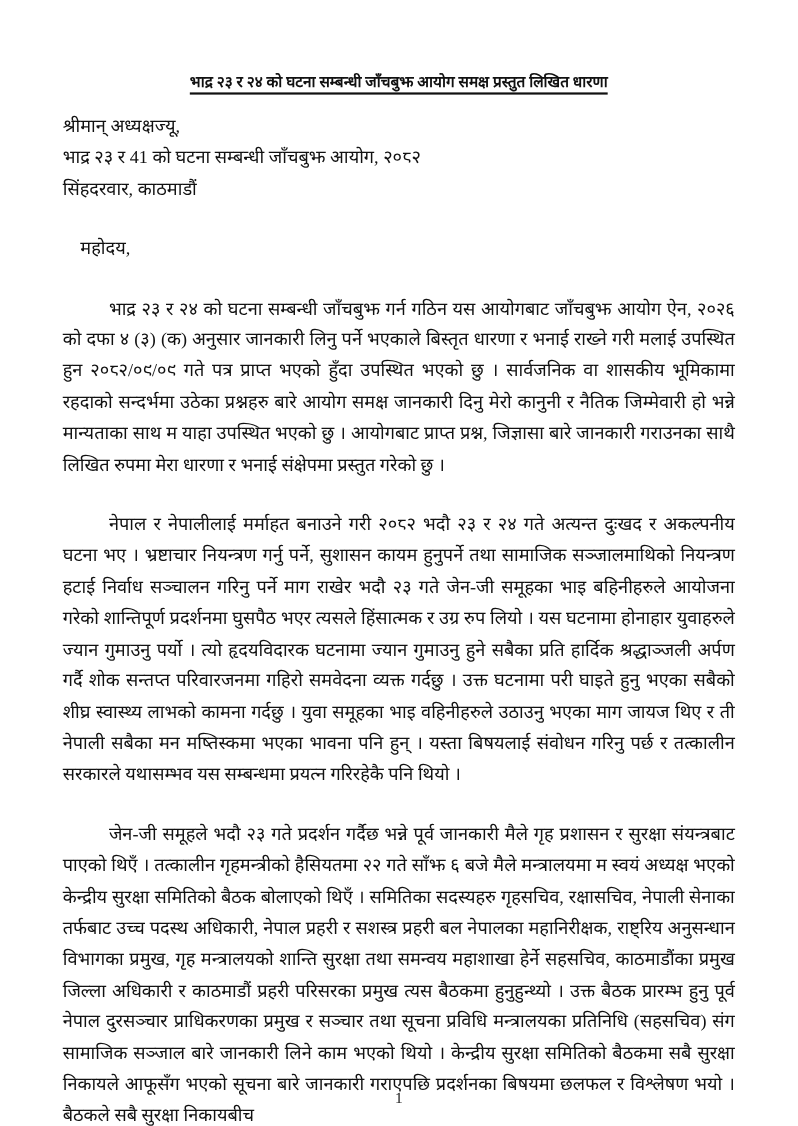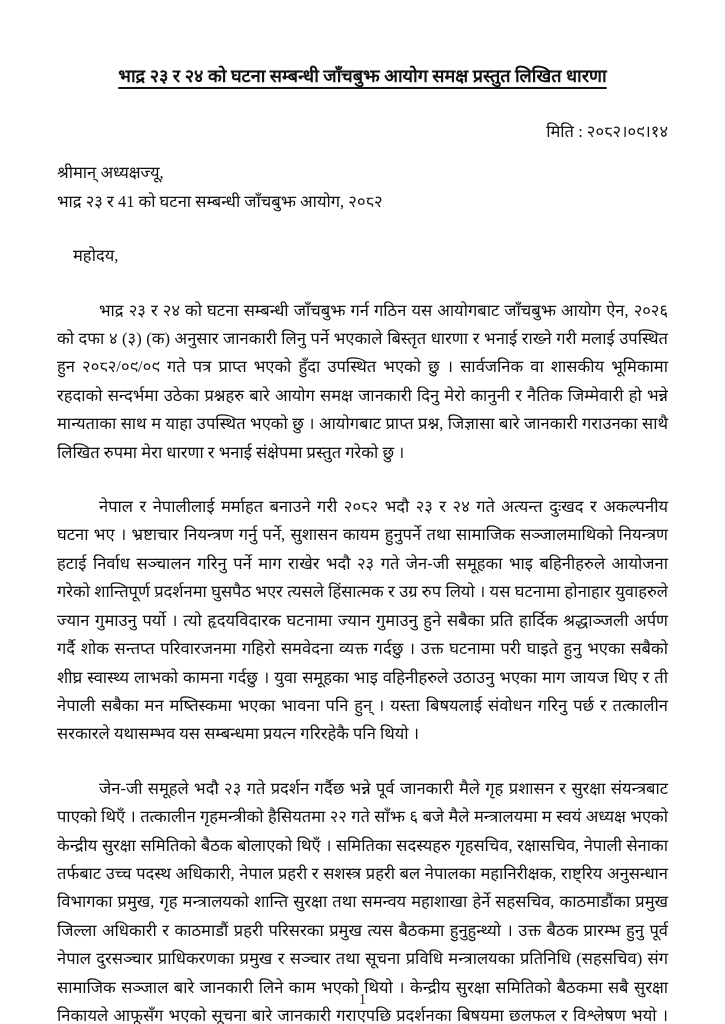--- a/index.html
+++ b/index.html
@@ -16,21 +16,21 @@
     color: #111111;
     box-sizing: border-box;
     padding: 64px 57px 0 57px;
     font-family: "Liberation Serif", "DejaVu Serif", serif;
     font-size: 16.5px;
     line-height: 28.4px;
     overflow: hidden;
   }
   .doc-title {
     margin: 0;
-    font-size: 18px;
+    font-size: 14px;
     font-weight: 700;
     text-align: center;
     line-height: 24px;
   }
   .doc-title .underline {
     text-decoration: underline;
     text-underline-offset: 5px;
     text-decoration-thickness: 1.5px;
   }
   .date-line {
@@ -60,25 +60,25 @@
     color: #222222;
   }
 </style>
 </head>
 <body>
 
 <div class="page">
 
   <h1 class="doc-title"><span class="underline">भाद्र २३ र २४ को घटना सम्बन्धी जाँचबुझ आयोग समक्ष प्रस्तुत लिखित धारणा</span></h1>
 
-  <div class="date-line">मिति : २०८२।०९।१४</div>
 
   <div class="recipient-block">
     <div>श्रीमान् अध्यक्षज्यू,</div>
     <div>भाद्र २३ र 41 को घटना सम्बन्धी जाँचबुझ आयोग, २०८२</div>
+    <div>सिंहदरवार, काठमाडौं</div>
   </div>
 
   <div class="salutation">महोदय,</div>
 
   <p class="body-para">भाद्र २३ र २४ को घटना सम्बन्धी जाँचबुझ गर्न गठिन यस आयोगबाट जाँचबुझ आयोग ऐन, २०२६ को दफा ४ (३) (क) अनुसार जानकारी लिनु पर्ने भएकाले बिस्तृत धारणा र भनाई राख्ने गरी मलाई उपस्थित हुन २०८२/०९/०९ गते पत्र प्राप्त भएको हुँदा उपस्थित भएको छु । सार्वजनिक वा शासकीय भूमिकामा रहदाको सन्दर्भमा उठेका प्रश्नहरु बारे आयोग समक्ष जानकारी  दिनु मेरो कानुनी र नैतिक जिम्मेवारी हो भन्ने मान्यताका साथ म याहा उपस्थित भएको छु । आयोगबाट प्राप्त प्रश्न, जिज्ञासा बारे  जानकारी  गराउनका साथै लिखित रुपमा मेरा धारणा र भनाई संक्षेपमा प्रस्तुत गरेको छु ।</p>
   <p class="body-para">नेपाल र नेपालीलाई मर्माहत बनाउने गरी २०८२ भदौ २३ र २४ गते अत्यन्त दुःखद र अकल्पनीय घटना भए । भ्रष्टाचार नियन्त्रण गर्नु पर्ने, सुशासन कायम हुनुपर्ने तथा सामाजिक सञ्जालमाथिको नियन्त्रण हटाई निर्वाध सञ्चालन गरिनु पर्ने माग राखेर भदौ २३ गते जेन-जी समूहका भाइ बहिनीहरुले आयोजना गरेको शान्तिपूर्ण प्रदर्शनमा घुसपैठ भएर त्यसले हिंसात्मक र उग्र रुप लियो । यस घटनामा होनाहार युवाहरुले ज्यान गुमाउनु पर्यो । त्यो हृदयविदारक घटनामा ज्यान गुमाउनु हुने सबैका प्रति हार्दिक श्रद्धाञ्जली अर्पण गर्दै शोक सन्तप्त परिवारजनमा गहिरो समवेदना व्यक्त गर्दछु । उक्त घटनामा परी घाइते हुनु भएका सबैको शीघ्र स्वास्थ्य लाभको कामना गर्दछु । युवा समूहका भाइ वहिनीहरुले उठाउनु भएका माग जायज थिए र ती नेपाली सबैका मन मष्तिस्कमा भएका भावना पनि हुन् । यस्ता बिषयलाई संवोधन गरिनु पर्छ र तत्कालीन सरकारले यथासम्भव  यस सम्बन्धमा प्रयत्न गरिरहेकै पनि थियो ।</p>
   <p class="body-para">जेन-जी समूहले भदौ २३ गते प्रदर्शन गर्दैछ भन्ने पूर्व जानकारी मैले  गृह प्रशासन र सुरक्षा संयन्त्रबाट पाएको थिएँ । तत्कालीन गृहमन्त्रीको हैसियतमा २२ गते साँझ ६ बजे मैले मन्त्रालयमा म स्वयं अध्यक्ष भएको केन्द्रीय सुरक्षा समितिको बैठक बोलाएको थिएँ । समितिका सदस्यहरु गृहसचिव, रक्षासचिव, नेपाली सेनाका तर्फबाट उच्च पदस्थ अधिकारी, नेपाल प्रहरी र सशस्त्र प्रहरी बल नेपालका महानिरीक्षक, राष्ट्रिय अनुसन्धान विभागका प्रमुख, गृह मन्त्रालयको शान्ति सुरक्षा तथा समन्वय महाशाखा हेर्ने सहसचिव, काठमाडौंका प्रमुख जिल्ला अधिकारी र काठमाडौं प्रहरी परिसरका प्रमुख त्यस बैठकमा हुनुहुन्थ्यो । उक्त बैठक प्रारम्भ हुनु पूर्व नेपाल दुरसञ्चार प्राधिकरणका प्रमुख र सञ्चार तथा सूचना प्रविधि मन्त्रालयका प्रतिनिधि (सहसचिव) संग सामाजिक सञ्जाल बारे जानकारी लिने काम भएको थियो । केन्द्रीय सुरक्षा समितिको बैठकमा सबै सुरक्षा निकायले आफूसँग भएको सूचना बारे जानकारी गराएपछि प्रदर्शनका बिषयमा छलफल र विश्लेषण भयो । बैठकले सबै सुरक्षा निकायबीच</p>
 
   <div class="page-number">1</div>
 

